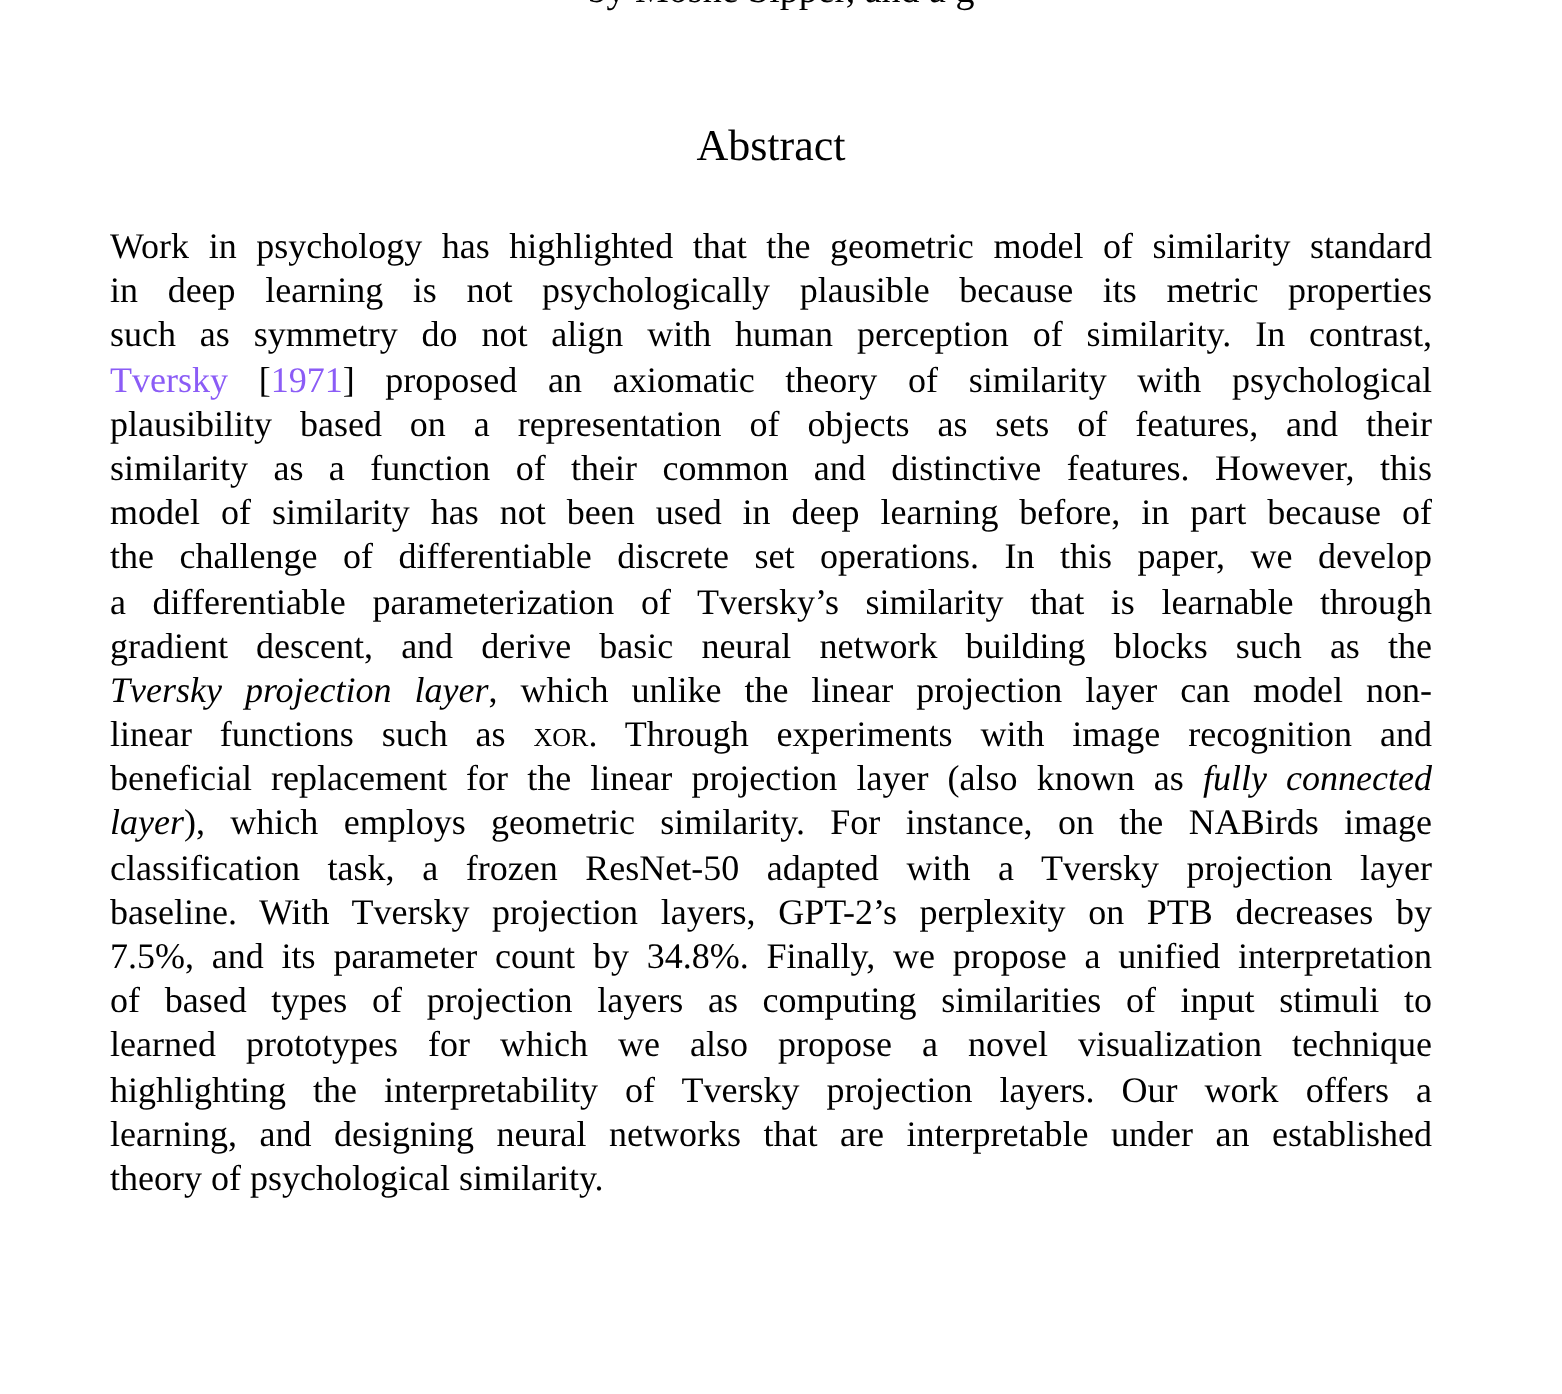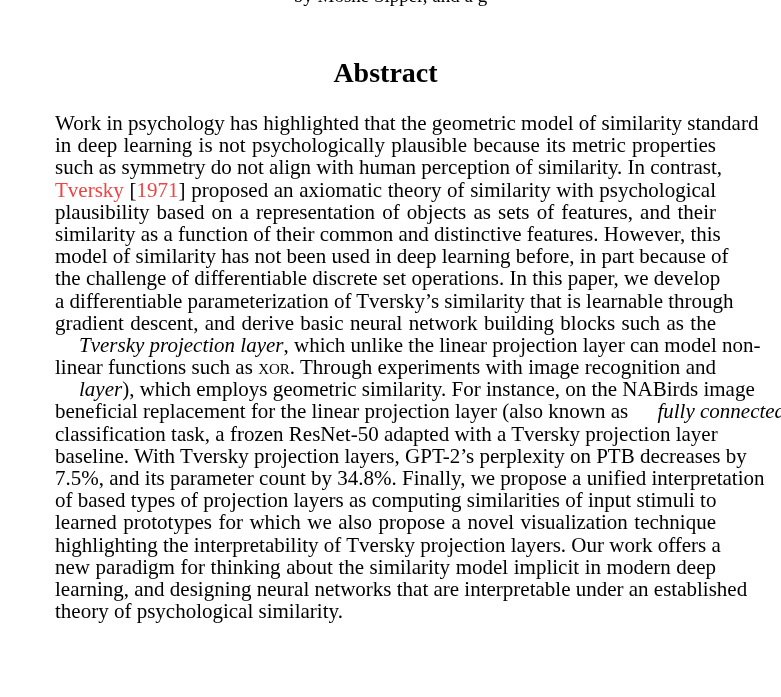--- a/index.html
+++ b/index.html
@@ -25,51 +25,51 @@
       line-height: 20px;
       white-space: nowrap;
       color: #000;
     }
     .abstract-heading {
       position: absolute;
       top: 58px;
       left: 0;
       width: 771px;
       text-align: center;
-      font-size: 28px;
-      font-weight: bold;
+      font-size: 22px;
+      font-weight: normal;
       line-height: 30px;
       margin: 0;
     }
     .abstract-body {
       position: absolute;
       top: 112px;
       left: 55px;
       width: 661px;
-      font-size: 21px;
+      font-size: 18px;
       line-height: 22.2px;
       text-align: justify;
       margin: 0;
     }
     .abstract-body .line {
       display: block;
       text-align: justify;
       text-align-last: justify;
       white-space: nowrap;
       height: 22.2px;
     }
     .abstract-body .line.last {
       text-align-last: left;
     }
     .cite {
-      color: #ef4444;
+      color: #8b5cf6;
       text-decoration: none;
       cursor: pointer;
     }
-    .it { font-style: italic; margin-left: 24px; }
+    .it { font-style: italic; }
     .sc { font-variant: small-caps; margin-top: 32px; }
   </style>
 </head>
 <body>
 
 <div class="top-fragment">by Moshe Sipper, and a g</div>
 
 <h2 class="abstract-heading">Abstract</h2>
 
 <div class="abstract-body">
@@ -78,24 +78,23 @@
   <span class="line"><span>such as symmetry do not align with human perception of similarity. In contrast,</span></span>
   <span class="line"><a class="cite">Tversky</a> [<a class="cite">1971</a>] <span>proposed an axiomatic theory of similarity with psychological</span></span>
   <span class="line"><span>plausibility based on a representation of objects as sets of features, and their</span></span>
   <span class="line"><span>similarity as a function of their common and distinctive features. However, this</span></span>
   <span class="line"><span>model of similarity has not been used in deep learning before, in part because of</span></span>
   <span class="line"><span>the challenge of differentiable discrete set operations. In this paper, we develop</span></span>
   <span class="line"><span>a differentiable parameterization of Tversky’s similarity that is learnable through</span></span>
   <span class="line"><span>gradient descent, and derive basic neural network building blocks such as the</span></span>
   <span class="line"><span class="it">Tversky projection layer</span><span>, which unlike the linear projection layer can model non-</span></span>
   <span class="line"><span>linear functions such as </span><span class="sc">xor</span><span>. Through experiments with image recognition and</span></span>
+  <span class="line"><span>beneficial replacement for the linear projection layer (also known as </span><span class="it">fully connected</span></span>
   <span class="line"><span class="it">layer</span><span>), which employs geometric similarity. For instance, on the NABirds image</span></span>
-  <span class="line"><span>beneficial replacement for the linear projection layer (also known as </span><span class="it">fully connected</span></span>
   <span class="line"><span>classification task, a frozen ResNet-50 adapted with a Tversky projection layer</span></span>
   <span class="line"><span>baseline. With Tversky projection layers, GPT-2’s perplexity on PTB decreases by</span></span>
   <span class="line"><span>7.5%, and its parameter count by 34.8%. Finally, we propose a unified interpretation</span></span>
   <span class="line"><span>of based types of projection layers as computing similarities of input stimuli to</span></span>
   <span class="line"><span>learned prototypes for which we also propose a novel visualization technique</span></span>
   <span class="line"><span>highlighting the interpretability of Tversky projection layers. Our work offers a</span></span>
-  <span class="line"><span>new paradigm for thinking about the similarity model implicit in modern deep</span></span>
   <span class="line"><span>learning, and designing neural networks that are interpretable under an established</span></span>
   <span class="line last"><span>theory of psychological similarity.</span></span>
 </div>
 
 </body></html>

